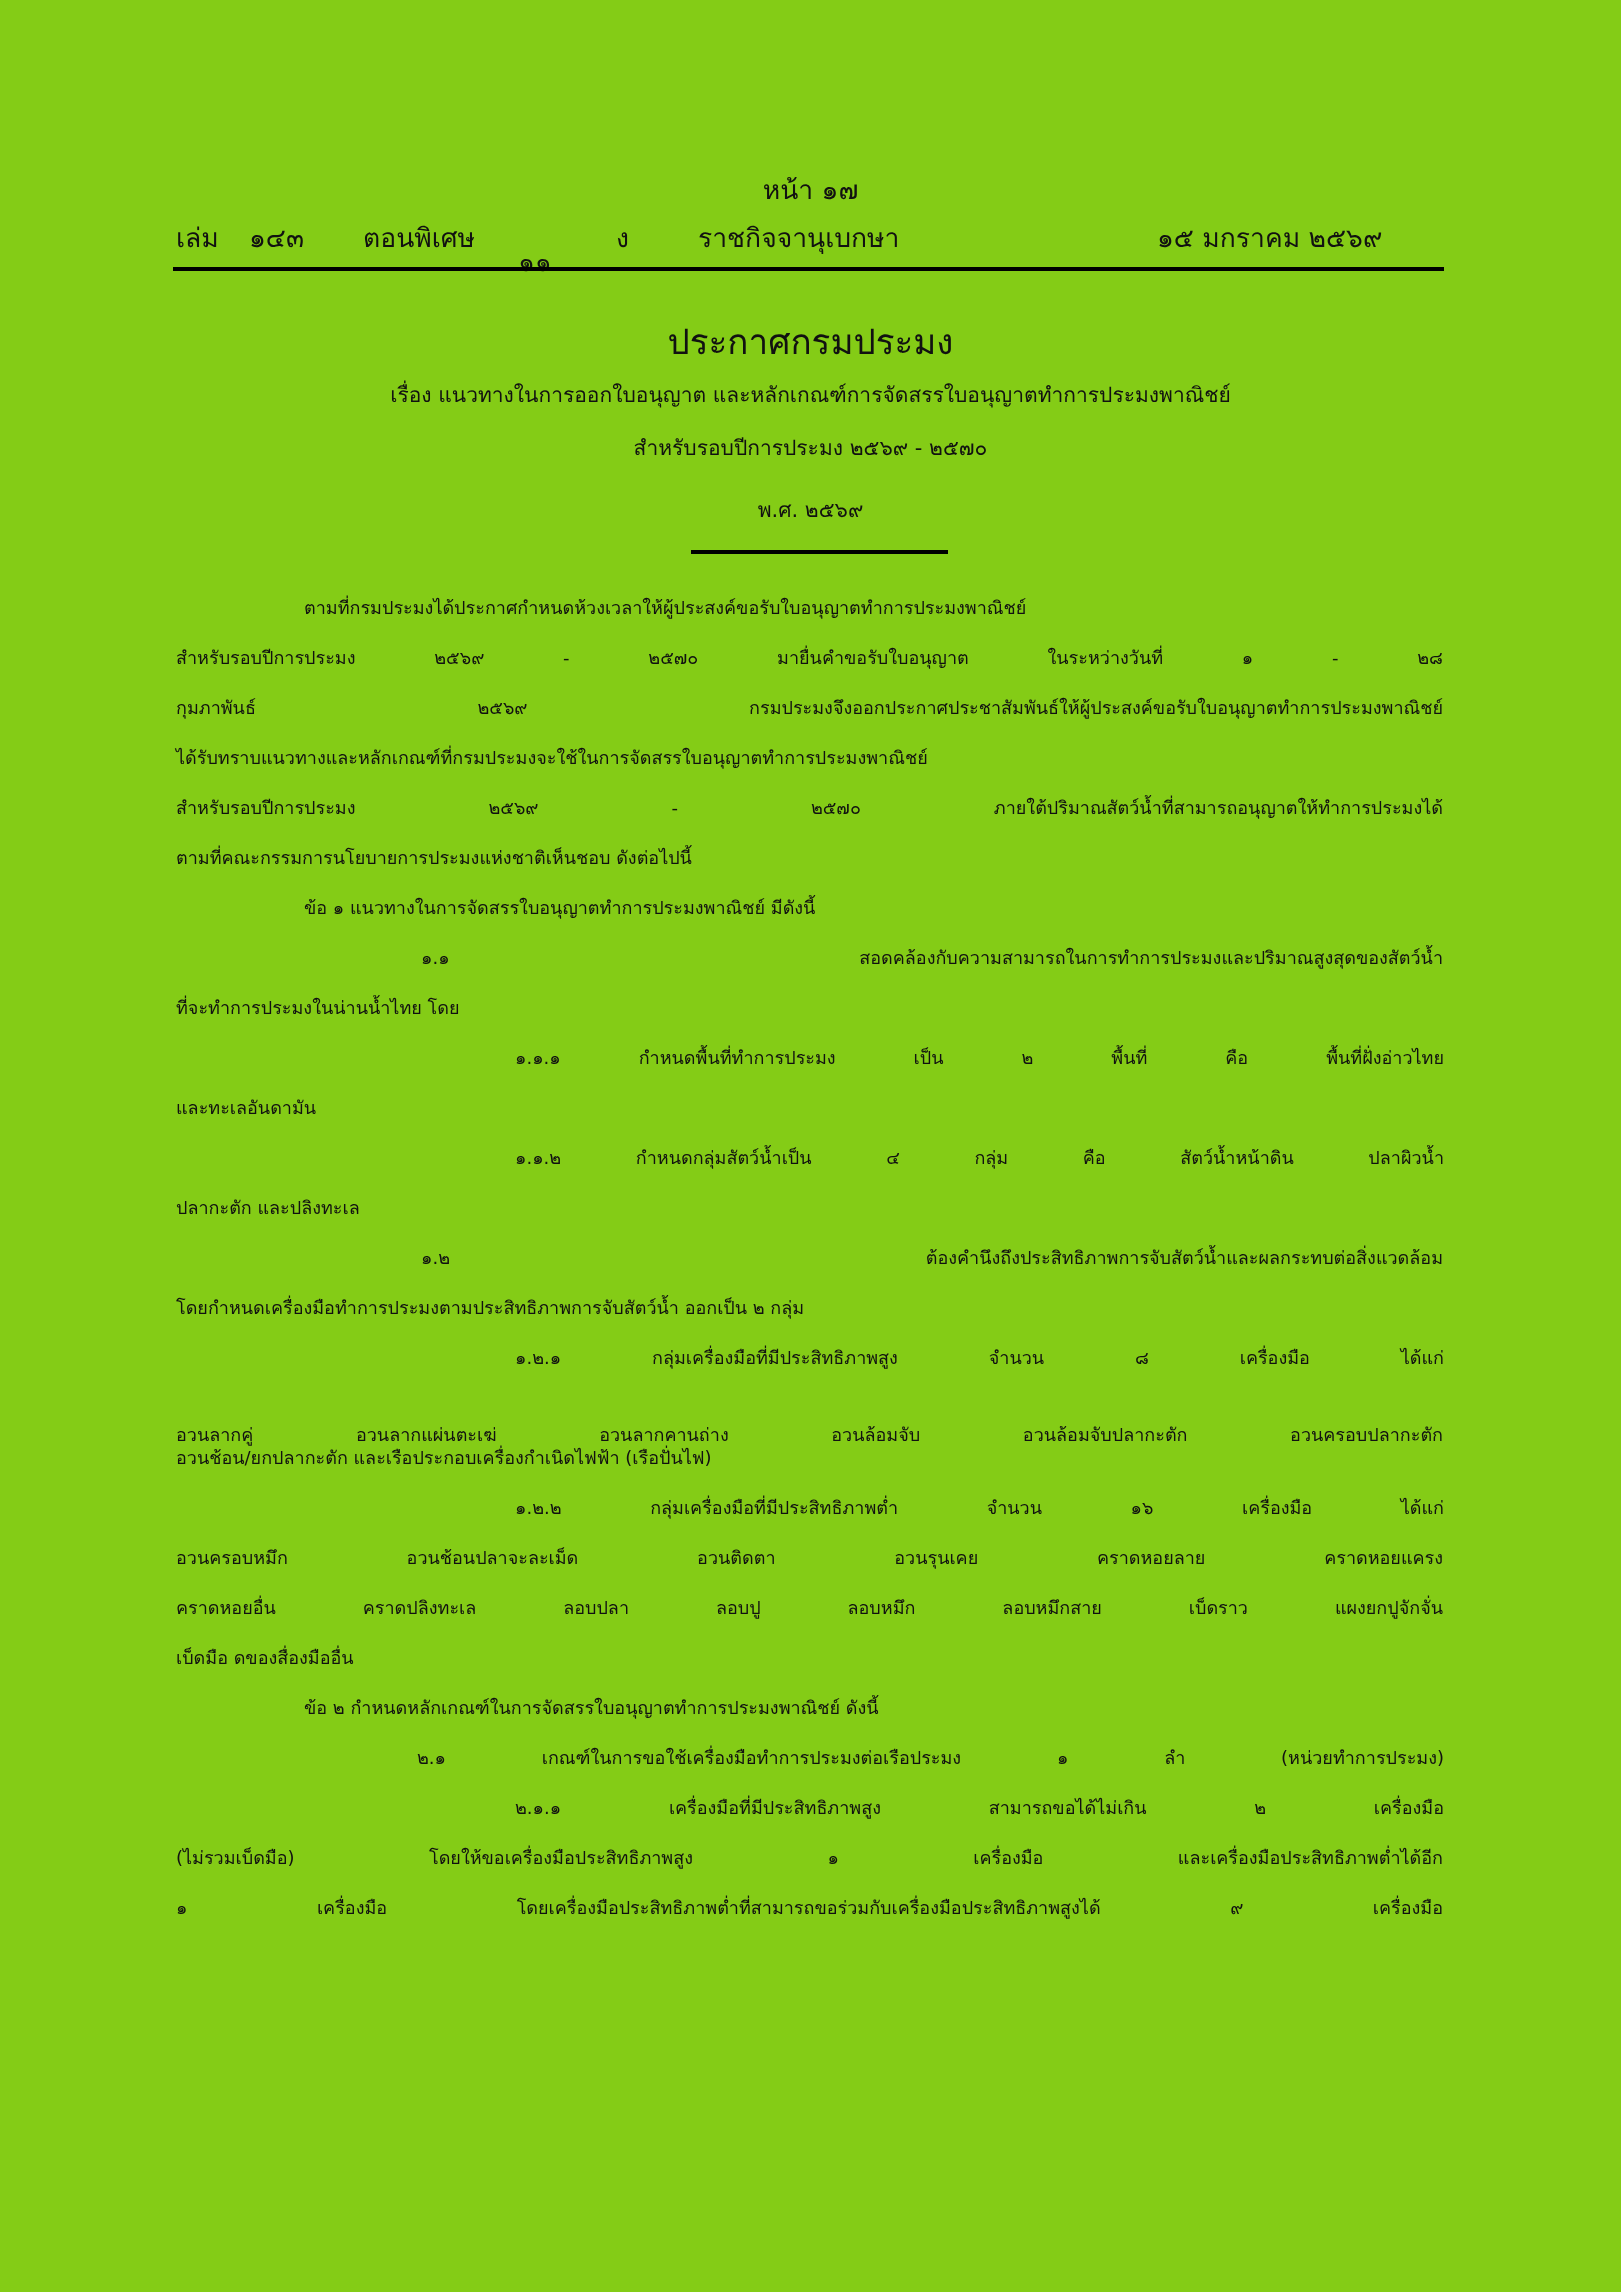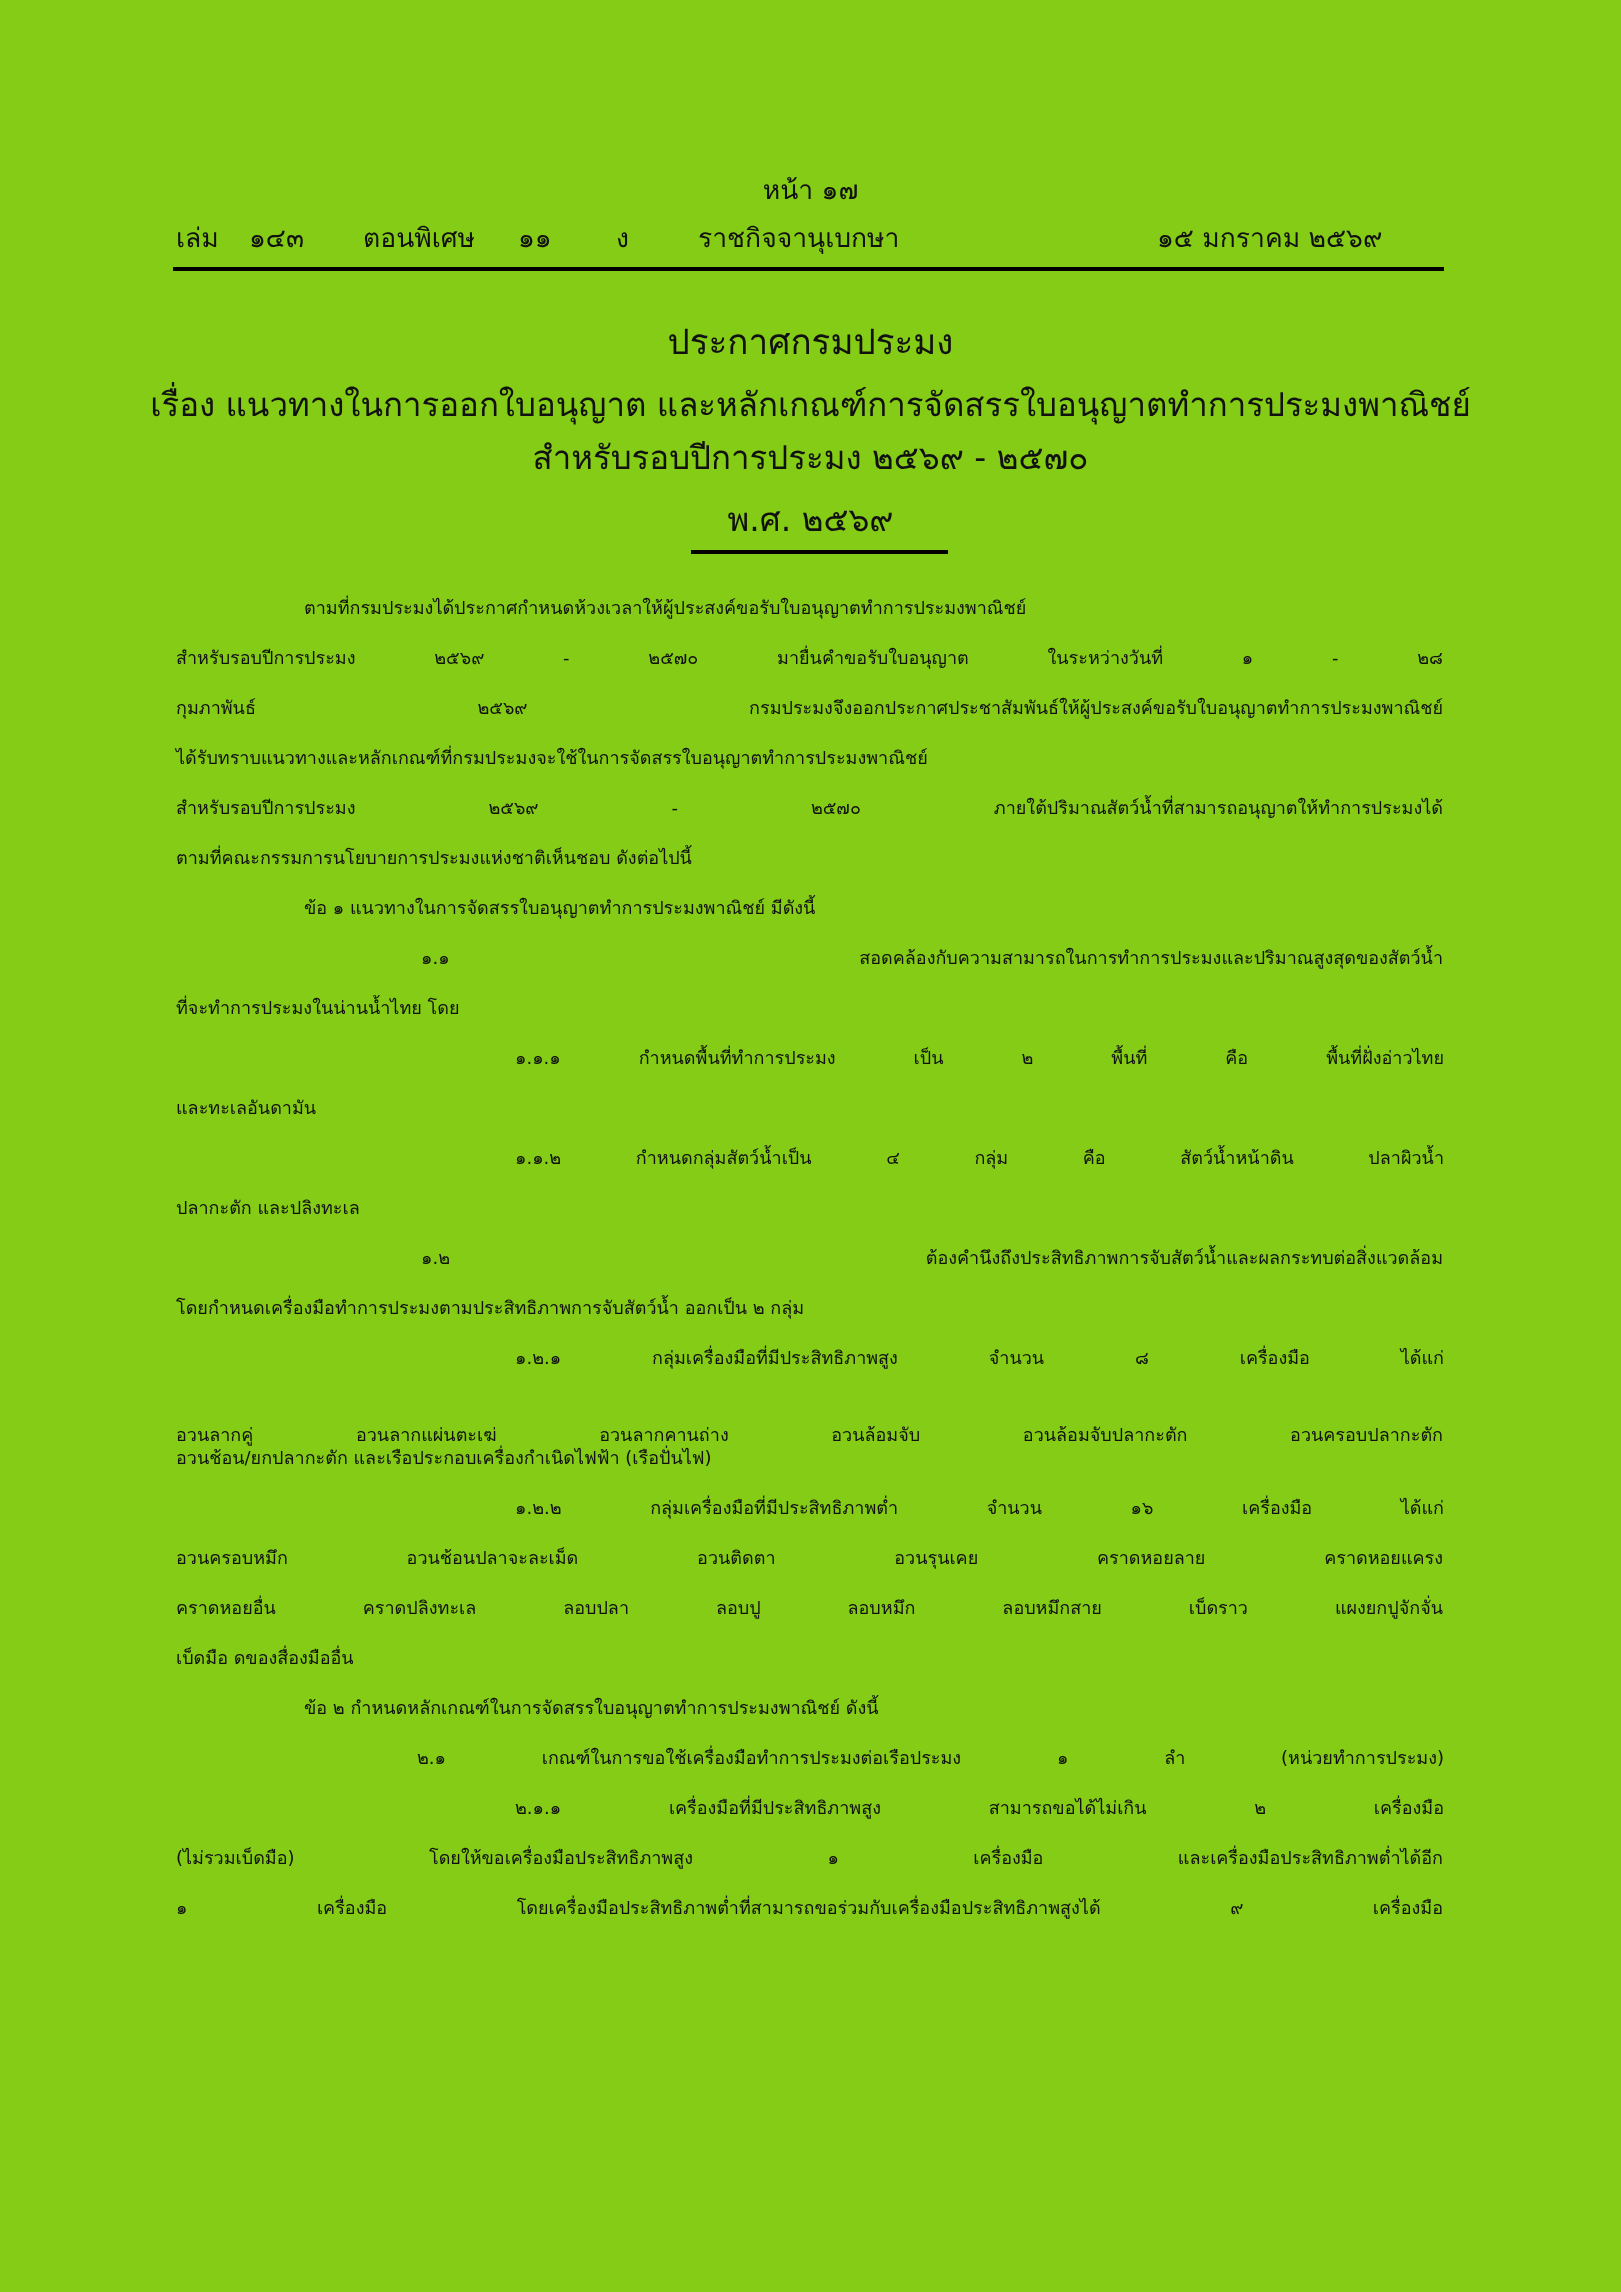--- a/index.html
+++ b/index.html
@@ -4,37 +4,37 @@
 <style>
   html, body { margin: 0; padding: 0; background: #ffffff; }
   body { width: 1621px; height: 2293px; position: relative; overflow: hidden;
          font-family: "DejaVu Sans", sans-serif; color: #111; }
   .page { position: absolute; left: 0; top: 0; width: 1621px; height: 2293px; background: #84cc16; }
   .abs { position: absolute; white-space: nowrap; }
   .pageno { left: 0; width: 1621px; top: 169px; text-align: center; font-size: 26.5px; font-weight: 300; }
   .hdr { top: 218px; font-size: 26.5px; height: 39px; line-height: 39px; }
   .hdr-rule { left: 173px; top: 267px; width: 1271px; height: 3.9px; background: #000; }
   .title { left: 0; width: 1621px; top: 314px; text-align: center; font-size: 35px; }
-  .sub { left: 0; width: 1621px; text-align: center; font-size: 33px; }
+  .sub { left: 0; width: 1621px; text-align: center; font-size: 21px; }
   .short-rule { left: 691px; top: 550px; width: 257px; height: 3.9px; background: #000; }
   .line { position: absolute; font-size: 18px; height: 39px; line-height: 39px; white-space: nowrap;
           text-align: justify; text-align-last: justify; letter-spacing: 0; }
   .line.left { text-align: left; text-align-last: left; }
 </style>
 </head>
 <body>
 
 <div class="page">
 
   <div class="abs pageno">หน้า ๑๗</div>
 
   <div class="abs hdr" style="left:176px;">เล่ม</div>
   <div class="abs hdr" style="left:249px;">๑๔๓</div>
   <div class="abs hdr" style="left:363px;">ตอนพิเศษ</div>
-  <div class="abs hdr" style="left:518px;">๑๑</div>
+  <div class="abs hdr" style="left:518px;margin-top:24px;">๑๑</div>
   <div class="abs hdr" style="left:616px;">ง</div>
   <div class="abs hdr" style="left:698px;">ราชกิจจานุเบกษา</div>
   <div class="abs hdr" style="left:1157px;">๑๕   มกราคม   ๒๕๖๙</div>
   <div class="abs hdr-rule"></div>
 
   <div class="abs title">ประกาศกรมประมง</div>
   <div class="abs sub" style="top:378px;">เรื่อง  แนวทางในการออกใบอนุญาต  และหลักเกณฑ์การจัดสรรใบอนุญาตทำการประมงพาณิชย์</div>
   <div class="abs sub" style="top:431px;">สำหรับรอบปีการประมง  ๒๕๖๙ - ๒๕๗๐</div>
   <div class="abs sub" style="top:493px;">พ.ศ.  ๒๕๖๙</div>
   <div class="abs short-rule"></div>

